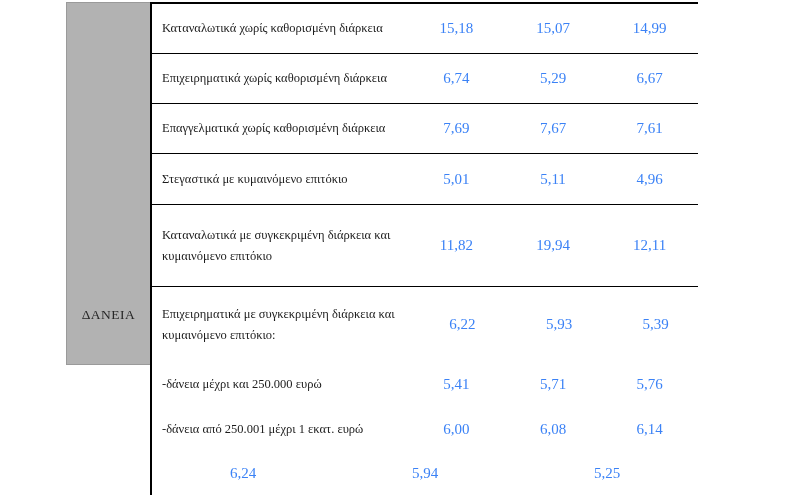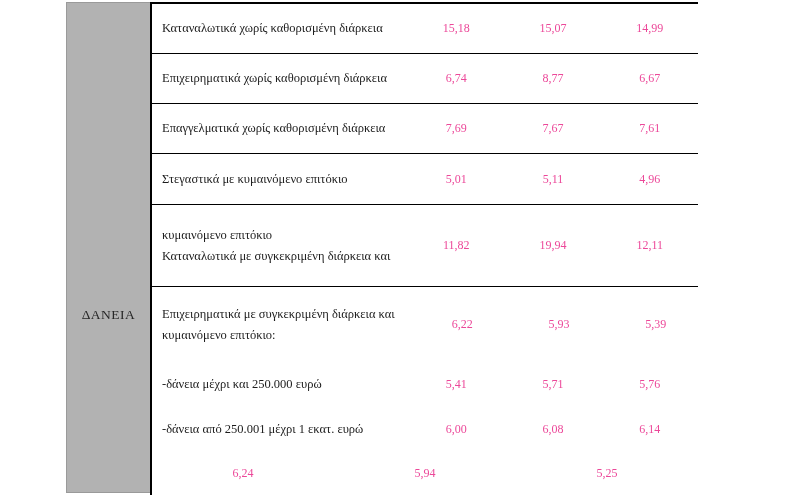--- a/index.html
+++ b/index.html
@@ -15,21 +15,21 @@
     overflow: hidden;
     font-family: "Liberation Serif", "DejaVu Serif", serif;
     color: #1c1c1c;
   }
   
   .category-cell {
     position: absolute;
     left: 66px;
     top: 2px;
     width: 84px;
-    height: 491px;
+    height: 363px;
     background: #b2b2b2;
     border-top: 1px solid #9a9a9a;
     border-left: 1px solid #9a9a9a;
     border-bottom: 1px solid #9a9a9a;
     box-sizing: border-box;
   }
   .category-label {
     position: absolute;
     top: 304px;
     left: 0;
@@ -66,22 +66,22 @@
     padding-left: 10px;
     box-sizing: border-box;
     font-size: 12.5px;
     line-height: 21px;
     color: #1c1c1c;
   }
   .lbl .line { display: block; white-space: nowrap; }
   .num {
     flex: 1 1 0;
     text-align: center;
-    font-size: 12px;
-    color: #ec4899;
+    font-size: 15px;
+    color: #3b82f6;
   }
 </style>
 </head>
 <body>
 
 <div class="canvas">
 
   <div class="category-cell">
     <div class="category-label">ΔΑΝΕΙΑ</div>
   </div>
@@ -95,21 +95,21 @@
       <div class="num">15,18</div>
       <div class="num">15,07</div>
       <div class="num">14,99</div>
     </div>
 
     <div class="row ruled h50">
       <div class="lbl">
         <span class="line">Επιχειρηματικά χωρίς καθορισμένη διάρκεια</span>
       </div>
       <div class="num">6,74</div>
-      <div class="num">8,77</div>
+      <div class="num">5,29</div>
       <div class="num">6,67</div>
     </div>
 
     <div class="row ruled h50">
       <div class="lbl">
         <span class="line">Επαγγελματικά χωρίς καθορισμένη διάρκεια</span>
       </div>
       <div class="num">7,69</div>
       <div class="num">7,67</div>
       <div class="num">7,61</div>
@@ -119,22 +119,22 @@
       <div class="lbl">
         <span class="line">Στεγαστικά με κυμαινόμενο επιτόκιο</span>
       </div>
       <div class="num">5,01</div>
       <div class="num">5,11</div>
       <div class="num">4,96</div>
     </div>
 
     <div class="row ruled h82">
       <div class="lbl">
+        <span class="line">Καταναλωτικά με συγκεκριμένη διάρκεια και</span>
         <span class="line">κυμαινόμενο επιτόκιο</span>
-        <span class="line">Καταναλωτικά με συγκεκριμένη διάρκεια και</span>
       </div>
       <div class="num">11,82</div>
       <div class="num">19,94</div>
       <div class="num">12,11</div>
     </div>
 
     <div class="row h75">
       <div class="lbl">
         <span class="line">Επιχειρηματικά με συγκεκριμένη διάρκεια και</span>
         <span class="line">κυμαινόμενο επιτόκιο:</span>

